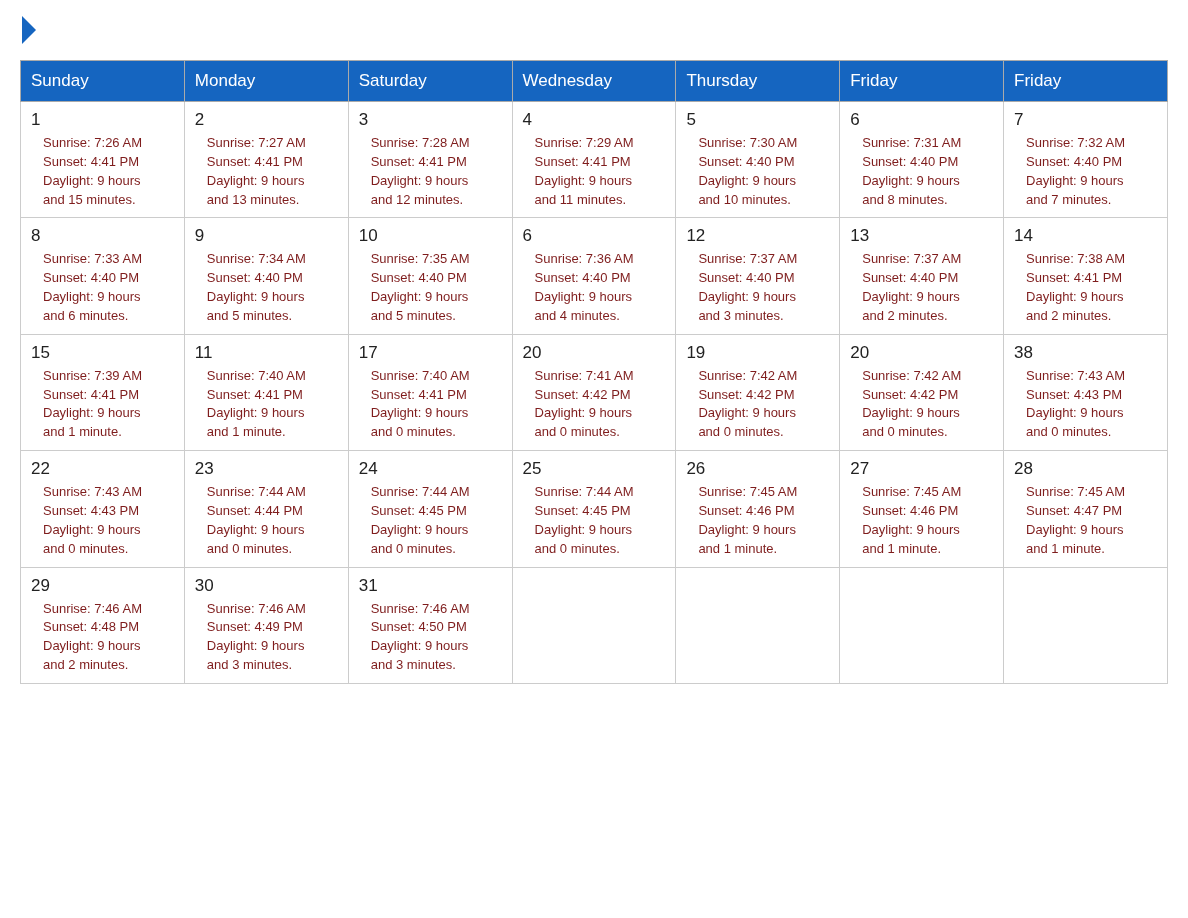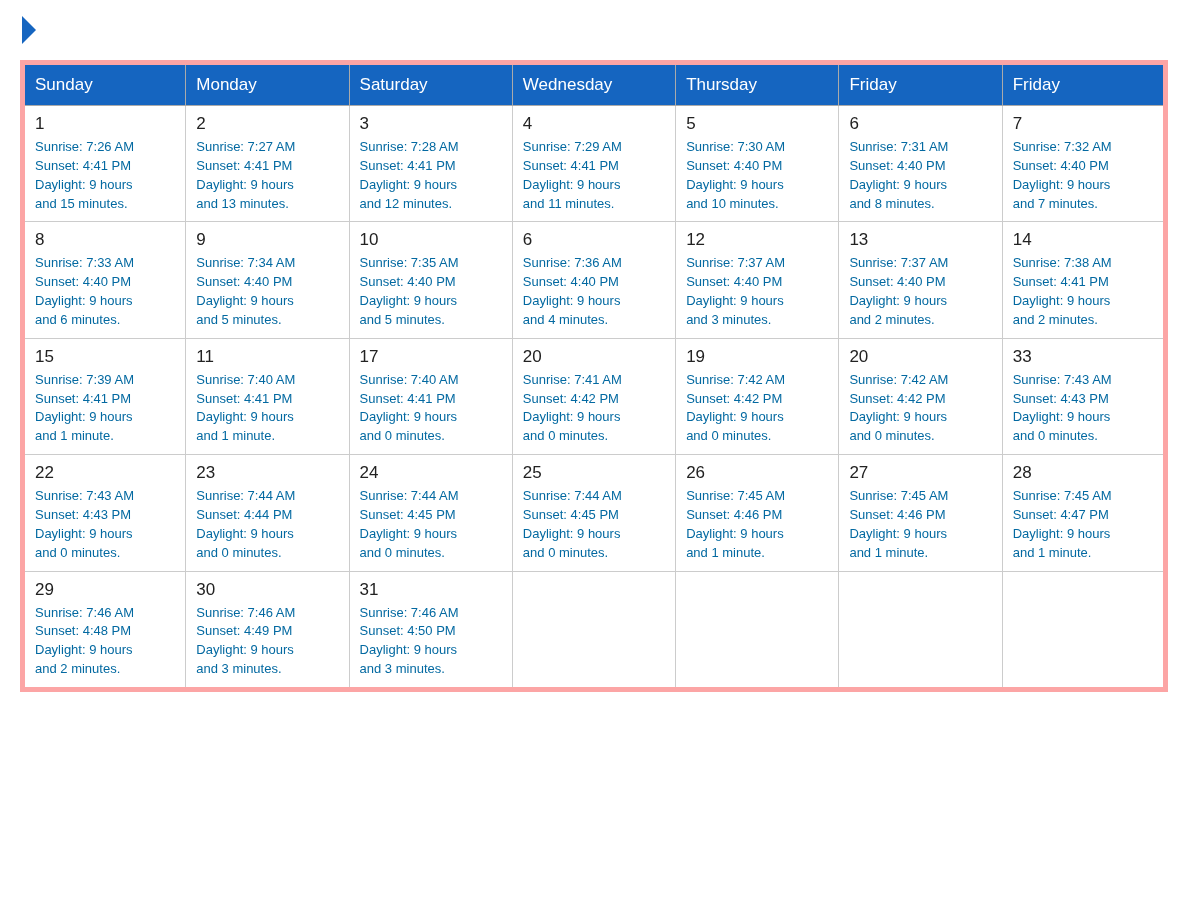--- a/index.html
+++ b/index.html
@@ -56,21 +56,21 @@
       line-height: 1.1;
     }
     .location {
       font-size: 20px;
       color: #555;
       margin-top: 4px;
     }
     .calendar {
       width: 100%;
       border-collapse: collapse;
-      border: 5px solid #fca5a5;
+      border: 1px solid #fca5a5;
     }
     .calendar th {
       background-color: #1565c0;
       color: #fff;
       font-size: 17px;
       font-weight: normal;
       padding: 10px 10px;
       text-align: left;
       border: 1px solid #aaa;
     }
@@ -83,22 +83,23 @@
     }
     .day-num {
       font-size: 17px;
       font-weight: normal;
       color: #222;
       display: block;
       margin-bottom: 4px;
     }
     .day-info {
       font-size: 13px;
-      color: #0369a1;
+      color: #7f1d1d;
       line-height: 1.45;
+      margin-left: 12px;
     }
     .empty-cell {
       background: #fff;
     }
     .week-row td {
       background: #fff;
     }
   </style>
 </head>
 <body>
@@ -209,21 +210,21 @@
         </td>
         <td>
           <span class="day-num">19</span>
           <div class="day-info">Sunrise: 7:42 AM<br>Sunset: 4:42 PM<br>Daylight: 9 hours<br>and 0 minutes.</div>
         </td>
         <td>
           <span class="day-num">20</span>
           <div class="day-info">Sunrise: 7:42 AM<br>Sunset: 4:42 PM<br>Daylight: 9 hours<br>and 0 minutes.</div>
         </td>
         <td>
-          <span class="day-num">33</span>
+          <span class="day-num">38</span>
           <div class="day-info">Sunrise: 7:43 AM<br>Sunset: 4:43 PM<br>Daylight: 9 hours<br>and 0 minutes.</div>
         </td>
       </tr>
       <tr class="week-row">
         <td>
           <span class="day-num">22</span>
           <div class="day-info">Sunrise: 7:43 AM<br>Sunset: 4:43 PM<br>Daylight: 9 hours<br>and 0 minutes.</div>
         </td>
         <td>
           <span class="day-num">23</span>

